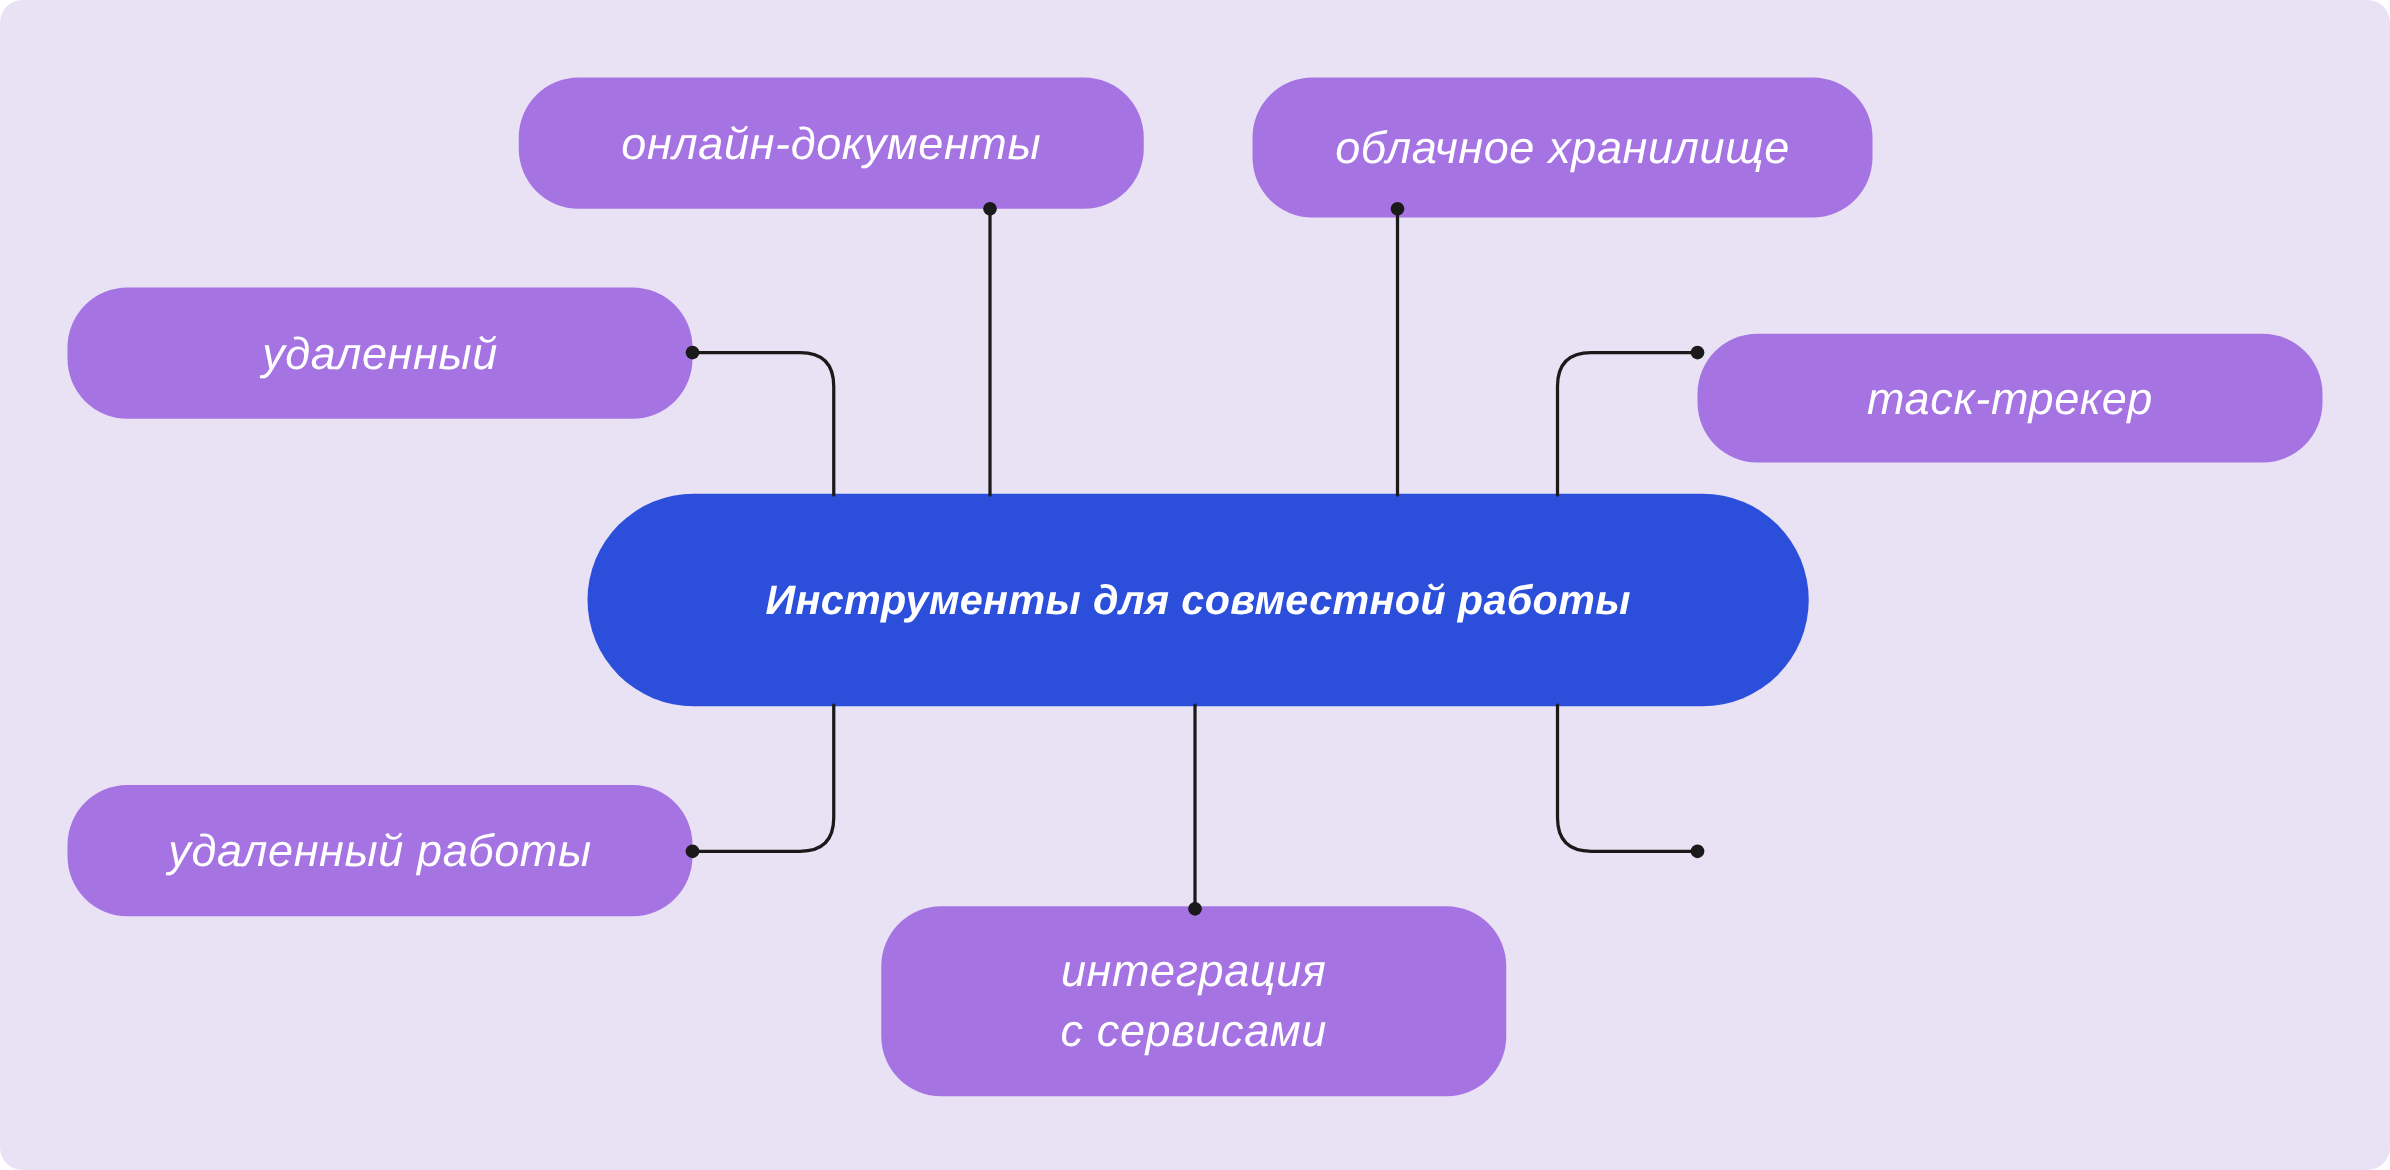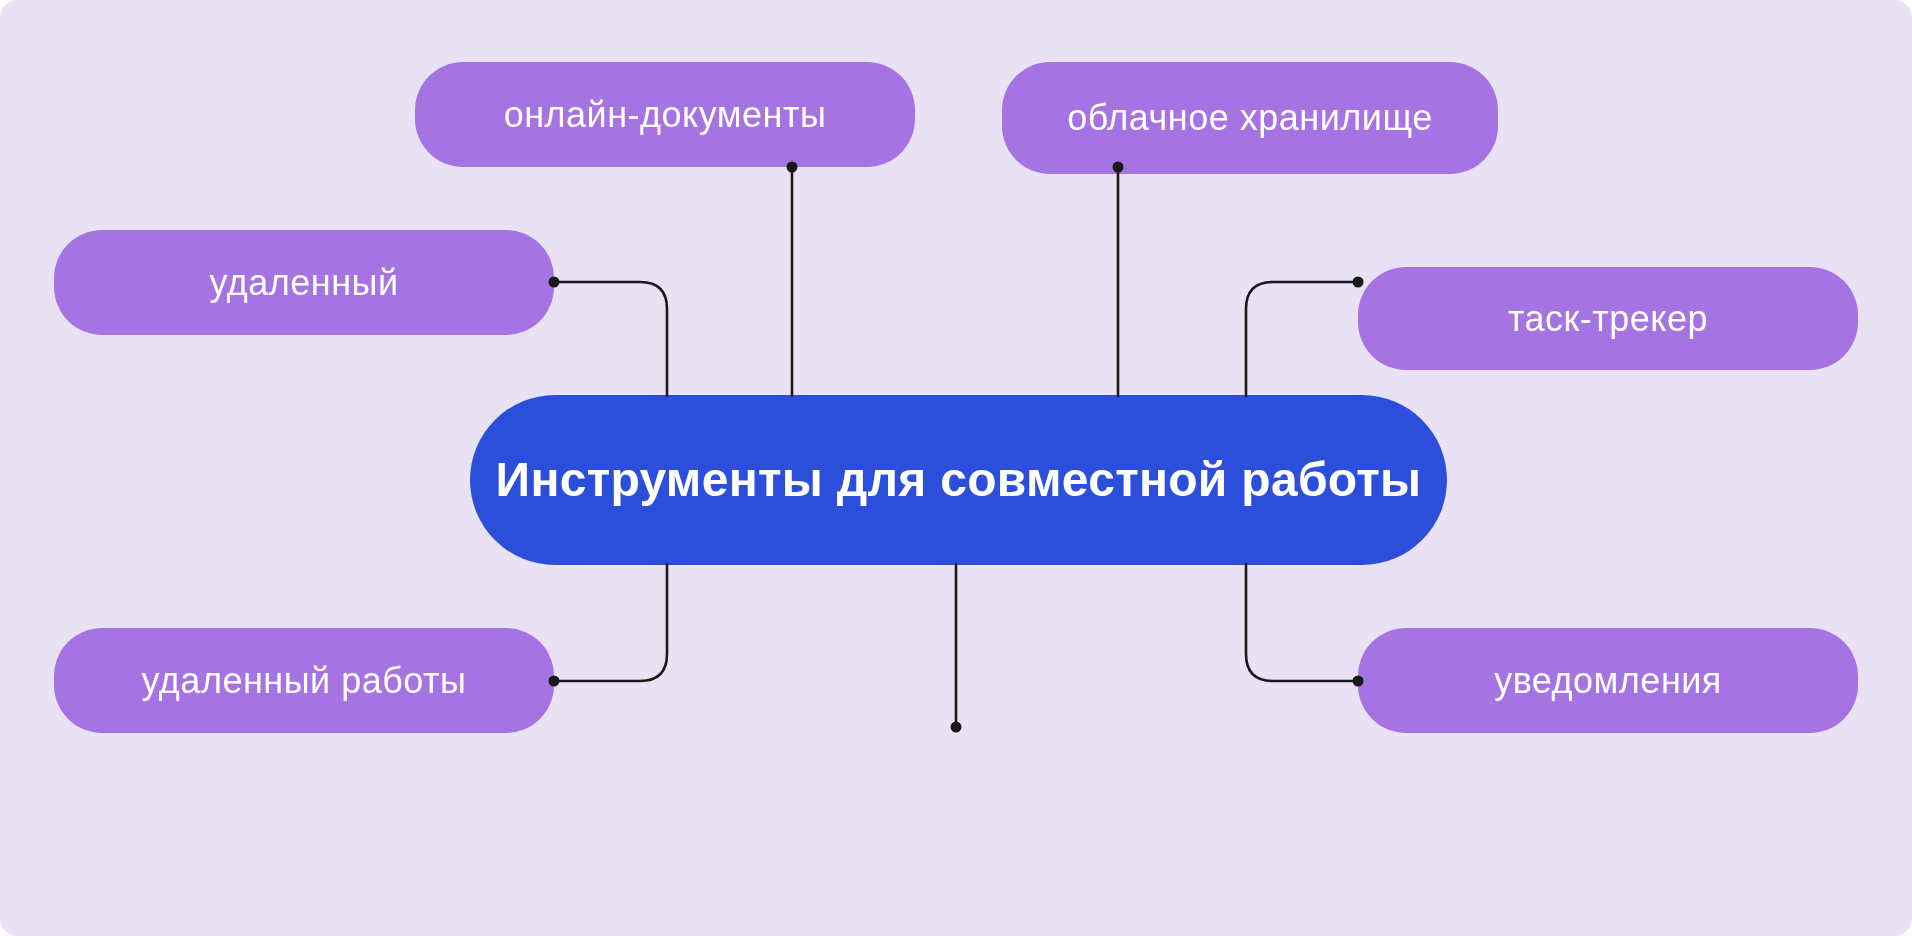--- a/index.html
+++ b/index.html
@@ -33,25 +33,26 @@
     text-align: center;
     color: #ffffff;
     background: var(--node, #A673E3);
     border-radius: 48px;
     font-size: 36px;
     font-weight: 500;
     letter-spacing: 0.5px;
     line-height: 1.32;
     white-space: pre-line;
     z-index: 2;
+    font-style: italic;
   }
   .node.center {
     background: var(--center, #2B4EDB);
     border-radius: 86px;
-    font-size: 48px;
+    font-size: 33px;
     font-weight: 700;
     letter-spacing: 0.3px;
     z-index: 2;
   }
   
   #node-center        { left: 470px;  top: 395px; width: 977px; height: 170px; }
   #node-online-docs   { left: 415px;  top: 62px;  width: 500px; height: 105px; }
   #node-cloud-storage { left: 1002px; top: 62px;  width: 496px; height: 112px; }
   #node-messenger     { left: 54px;   top: 230px; width: 500px; height: 105px; }
   #node-task-tracker  { left: 1358px; top: 230px; width: 500px; height: 103px; margin-top: 37px; }
@@ -90,16 +91,17 @@
   <div class="node" id="node-online-docs">онлайн-документы</div>
 
   <div class="node" id="node-cloud-storage">облачное хранилище</div>
 
   <div class="node" id="node-messenger">удаленный</div>
 
   <div class="node" id="node-task-tracker">таск-трекер</div>
 
   <div class="node" id="node-remote-access">удаленный работы</div>
 
-  <div class="node" id="node-notifications">уведомления</div>
 
+  <div class="node" id="node-integration">интеграция
+с сервисами</div>
 
 </div>
 
 </body></html>

